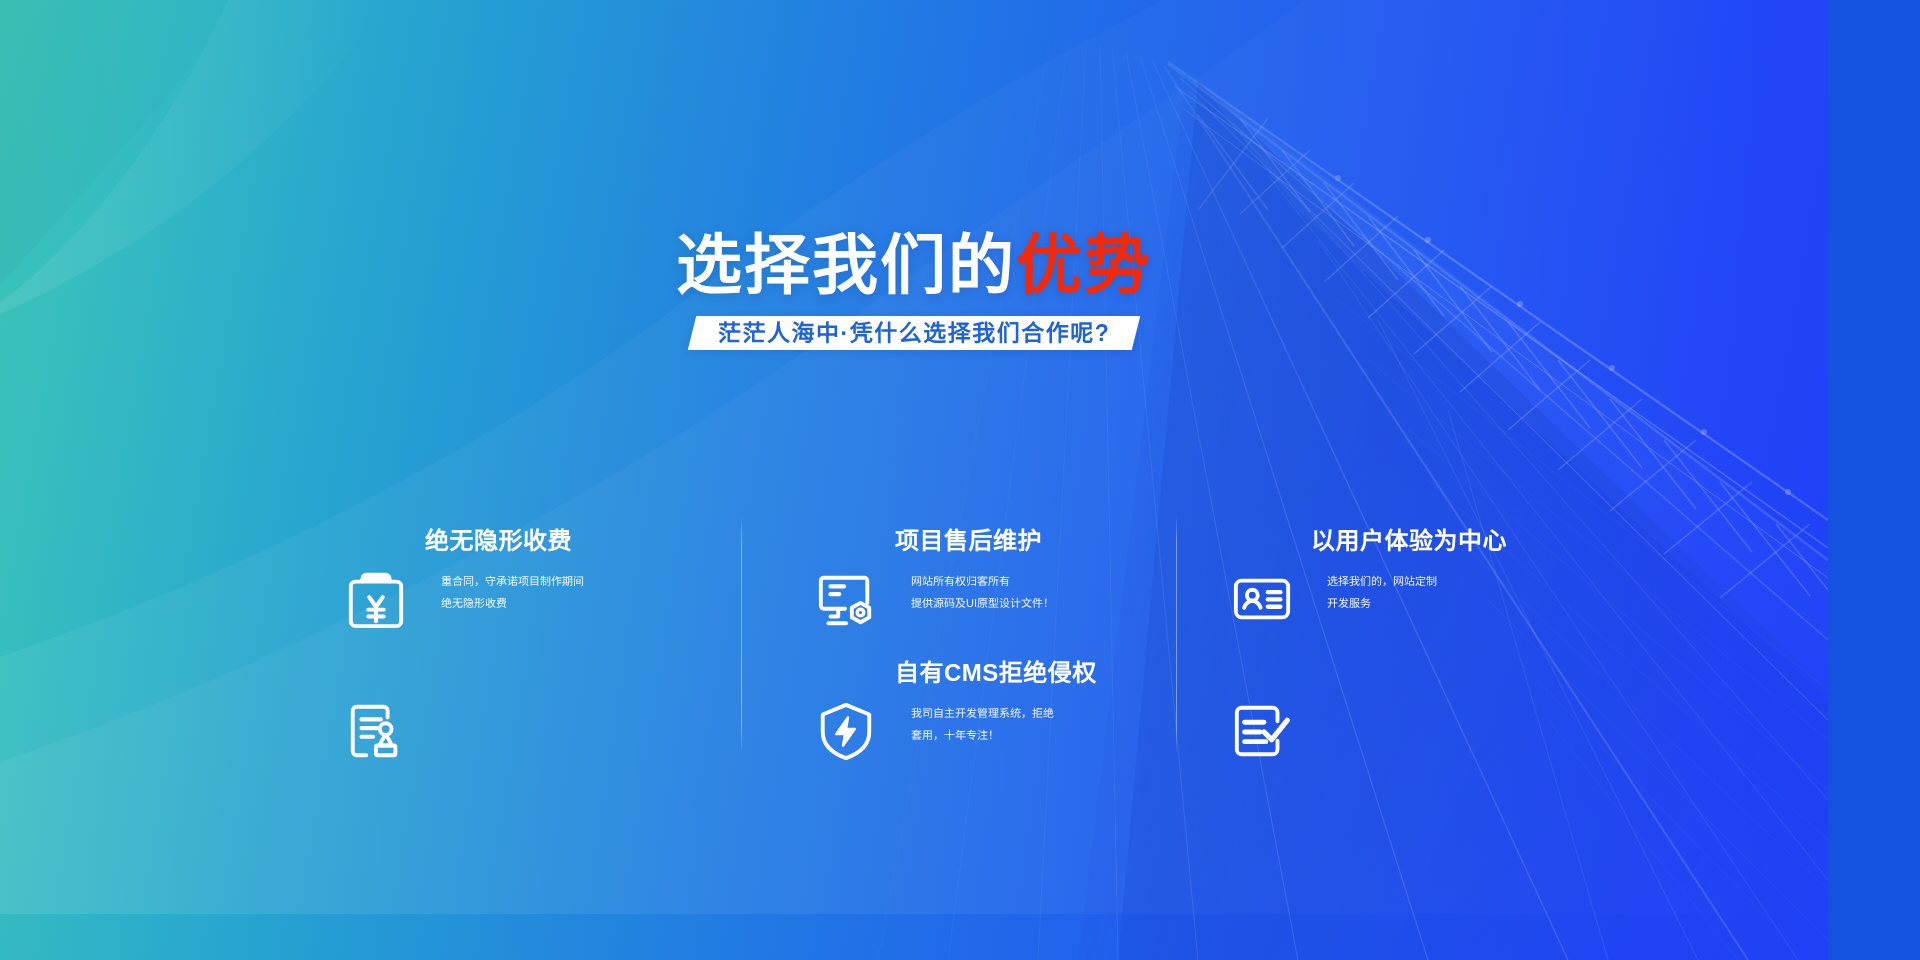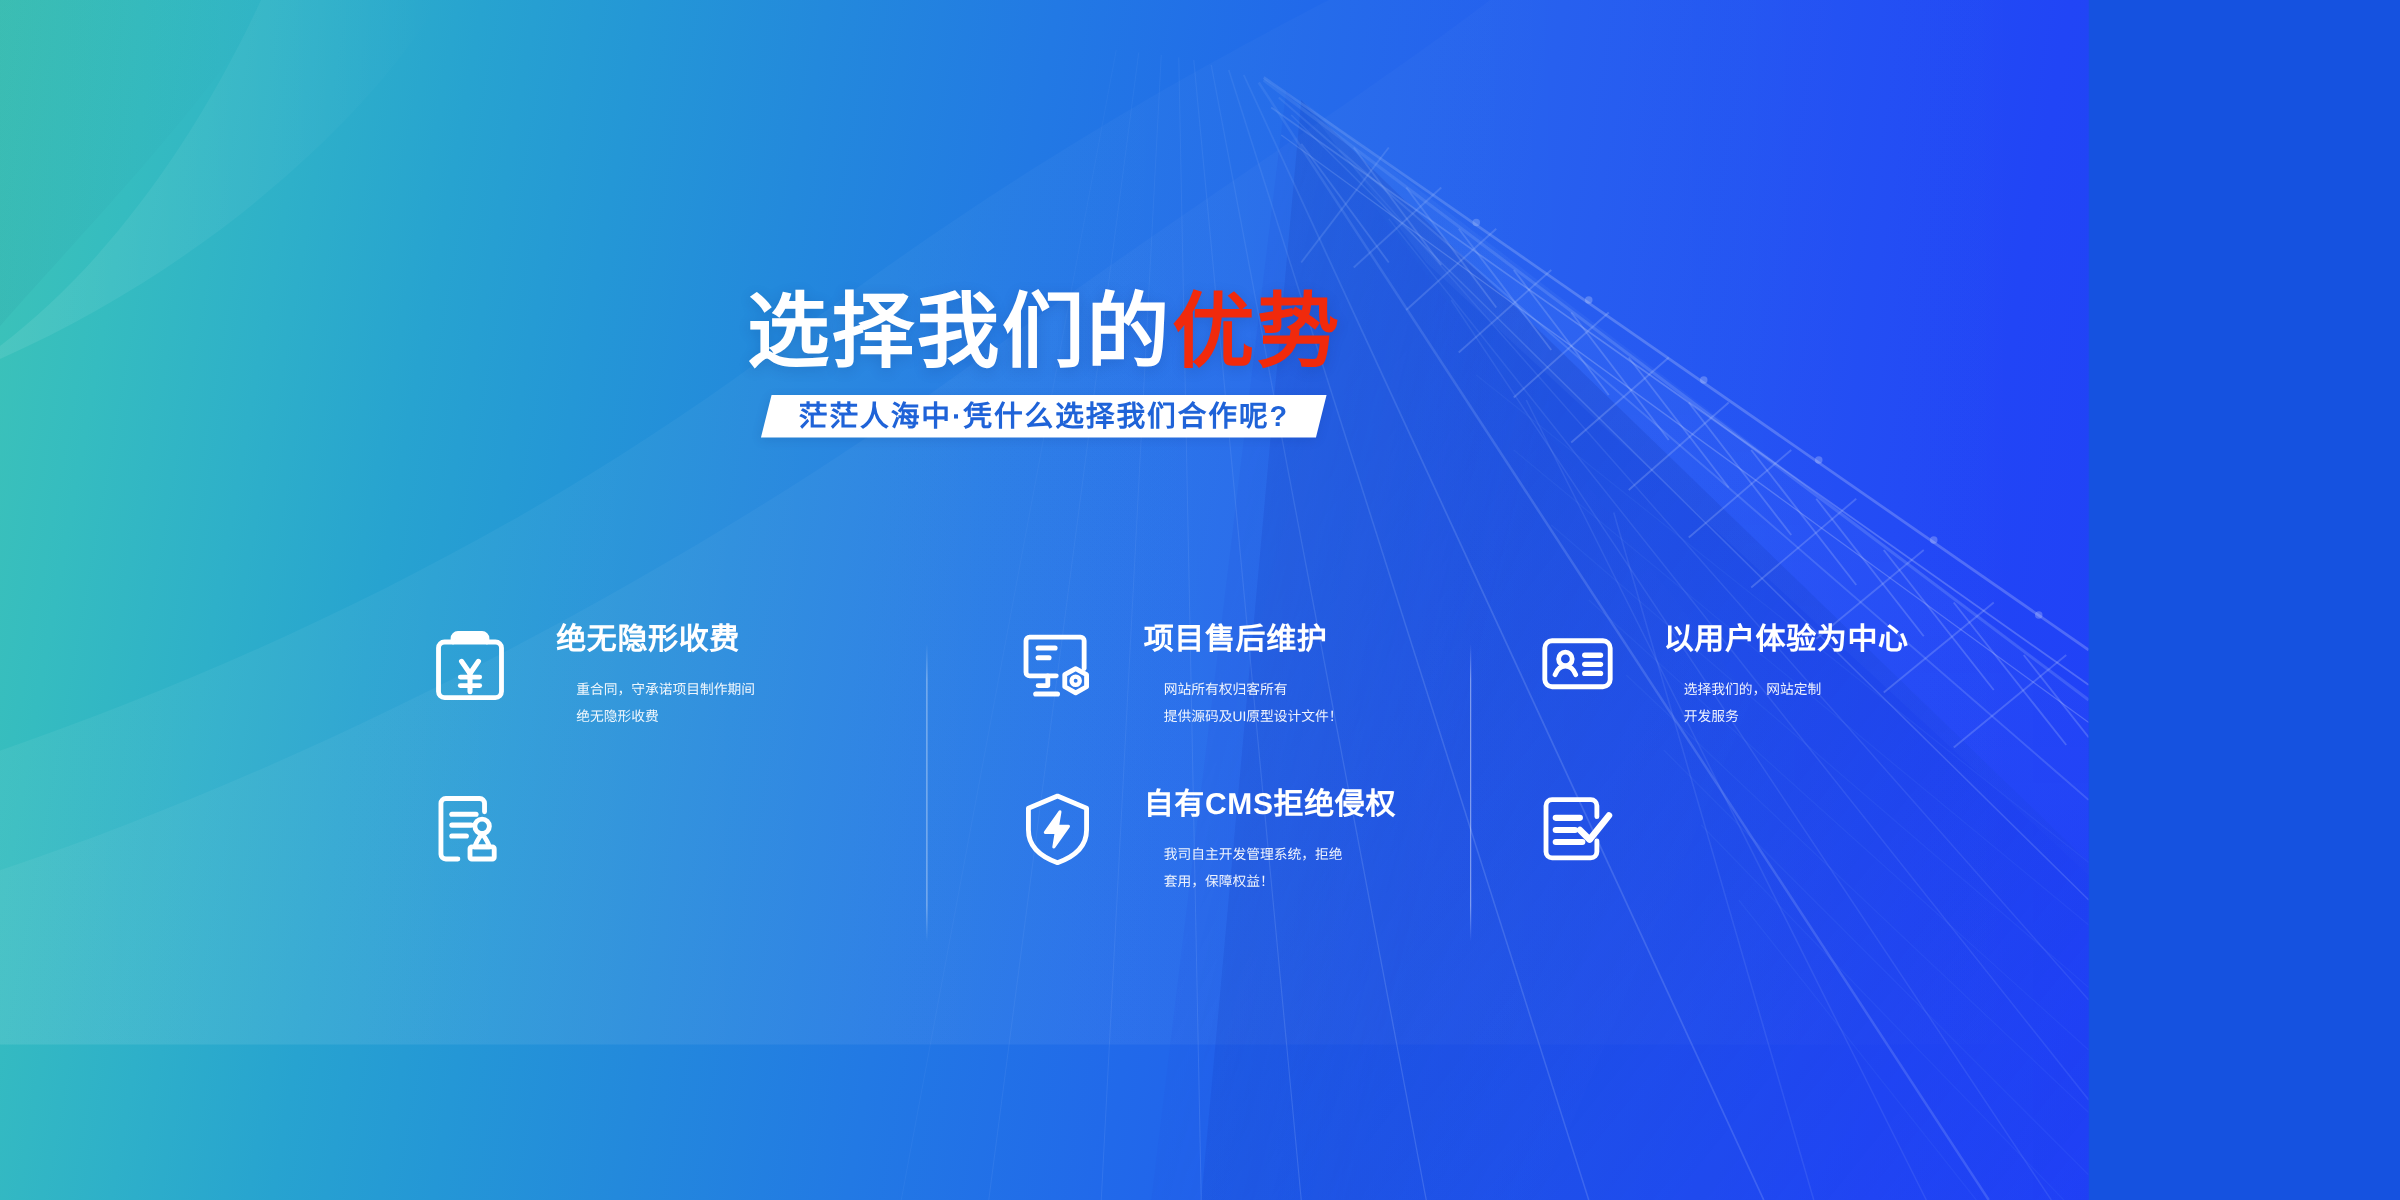--- a/index.html
+++ b/index.html
@@ -7,21 +7,21 @@
     margin: 0;
     padding: 0;
     background: #1552e0;
   }
   body {
     font-family: "Liberation Sans", "DejaVu Sans", sans-serif;
   }
 
   .banner {
     position: relative;
-    width: 1671px;
+    width: 1828px;
     height: 960px;
     overflow: hidden;
     
     background:
       linear-gradient(100deg,
         #3ec4b6 0%,
         #35bcc0 7%,
         #2eb0c9 14%,
         #27a3d0 21%,
         #2497d6 28%,
@@ -106,24 +106,23 @@
     top: 498px;
     width: 1230px;
     display: grid;
     grid-template-columns: 1fr 1fr 1fr;
     grid-template-rows: 132px 132px;
     column-gap: 0;
     row-gap: 0;
   }
   .feature {
     display: flex;
-    align-items: flex-start;
+    align-items: flex-end;
     padding-right: 30px;
     box-sizing: border-box;
-    gap: 20px;
   }
   .feature.col2 { padding-left: 60px; }
   .feature.col3 { padding-left: 66px; }
 
   .feature-icon {
     flex: 0 0 auto;
     width: 62px;
     height: 62px;
     margin-right: 18px;
     margin-top: 2px;
@@ -409,21 +408,21 @@
       <div class="feature-icon">
         <svg viewBox="0 0 64 64" fill="none" stroke="#ffffff" stroke-width="4" stroke-linecap="round" stroke-linejoin="round">
           <path d="M32 5 L56 15 v18 c0 14-10 22-24 27 C18 55 8 47 8 33 V15 Z"></path>
           <path d="M34 18 L22 35 h9 l-2 12 12-17 h-9 z" fill="#ffffff" stroke-width="2.6"></path>
         </svg>
       </div>
       <div class="feature-text">
         <h3 class="feature-title">自有CMS拒绝侵权</h3>
         <p class="feature-desc">
           <span>我司自主开发管理系统，拒绝</span><br>
-          <span>套用，保障权益！</span>
+          <span>套用，十年专注！</span>
         </p>
       </div>
     </div>
 
     <div class="feature col3">
       <div class="feature-icon">
         <svg viewBox="0 0 64 64" fill="none" stroke="#ffffff" stroke-width="4" stroke-linecap="round" stroke-linejoin="round">
           <path d="M48 22 V13 a5 5 0 0 0-5-5 H11 a5 5 0 0 0-5 5 v38 a5 5 0 0 0 5 5 h32 a5 5 0 0 0 5-5 v-9"></path>
           <line x1="14" y1="23" x2="34" y2="23" stroke-width="5"></line>
           <line x1="14" y1="33" x2="30" y2="33" stroke-width="5"></line>

